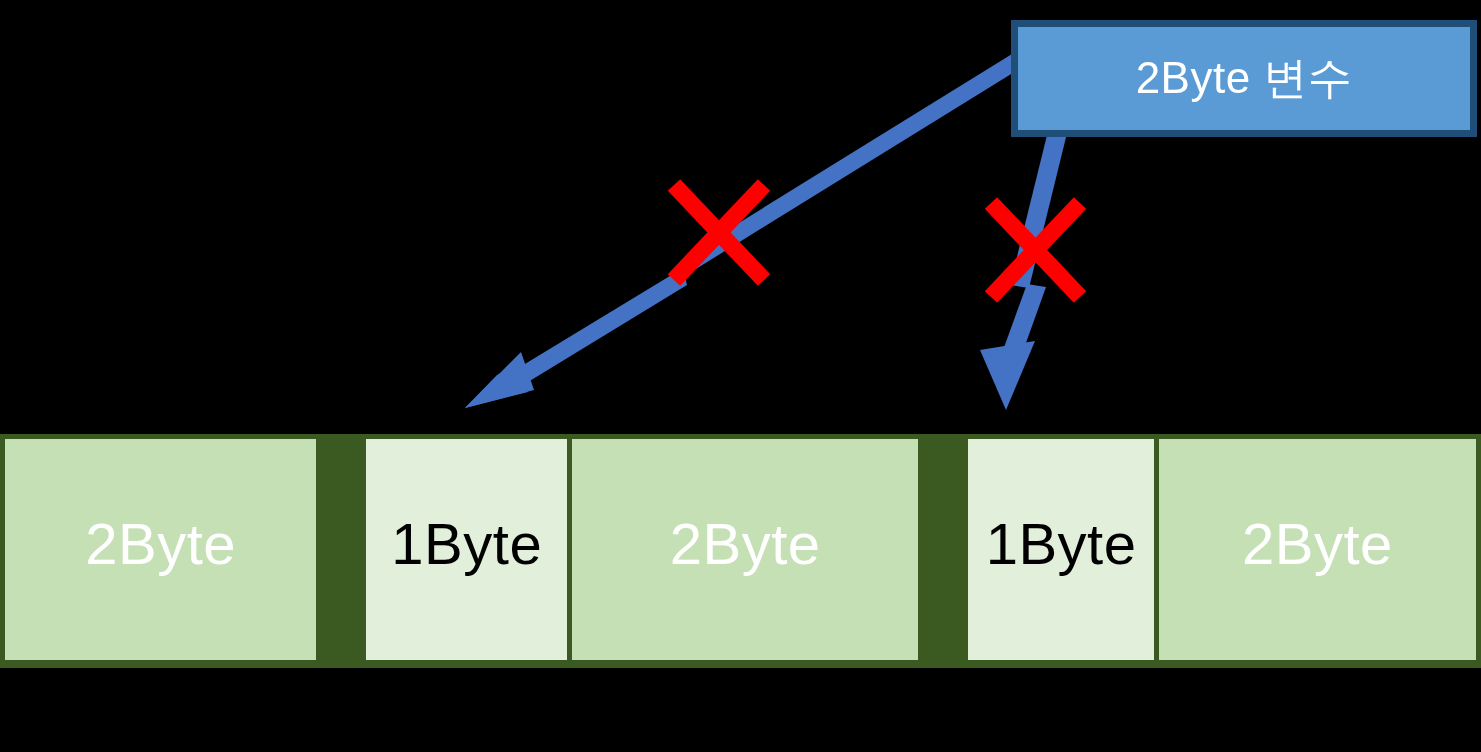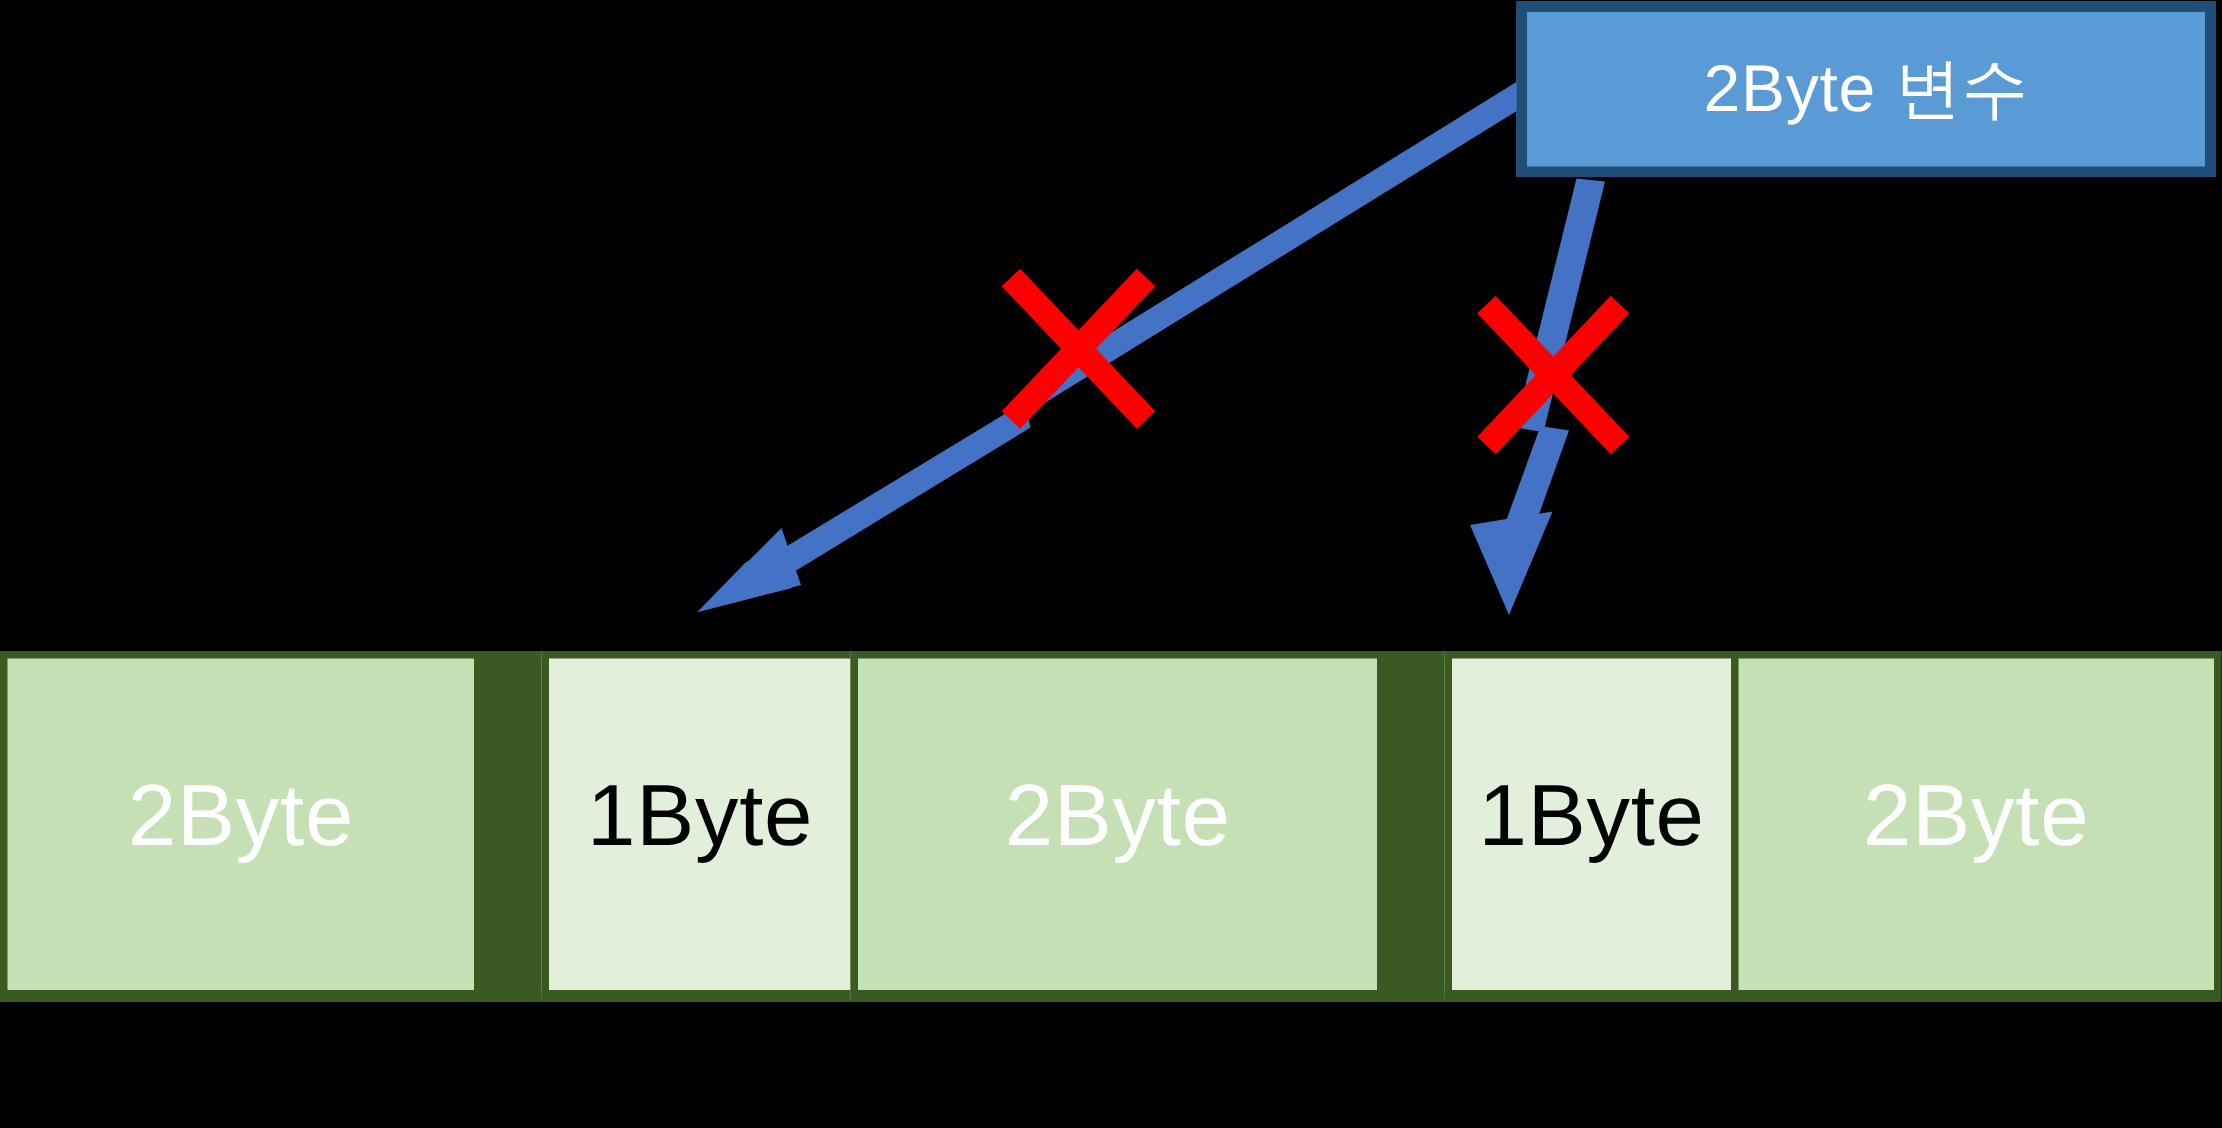--- a/index.html
+++ b/index.html
@@ -15,21 +15,21 @@
     width: 1481px;
     height: 752px;
     background: #000000;
     overflow: hidden;
   }
 
   
   #var-box {
     position: absolute;
     left: 1011px;
-    top: 1px;
+    top: 20px;
     width: 466px;
     height: 117px;
     background: #5B9BD5;
     border: 7px solid #1F4E79;
     box-sizing: border-box;
     display: flex;
     align-items: center;
     justify-content: center;
     z-index: 5;
   }

